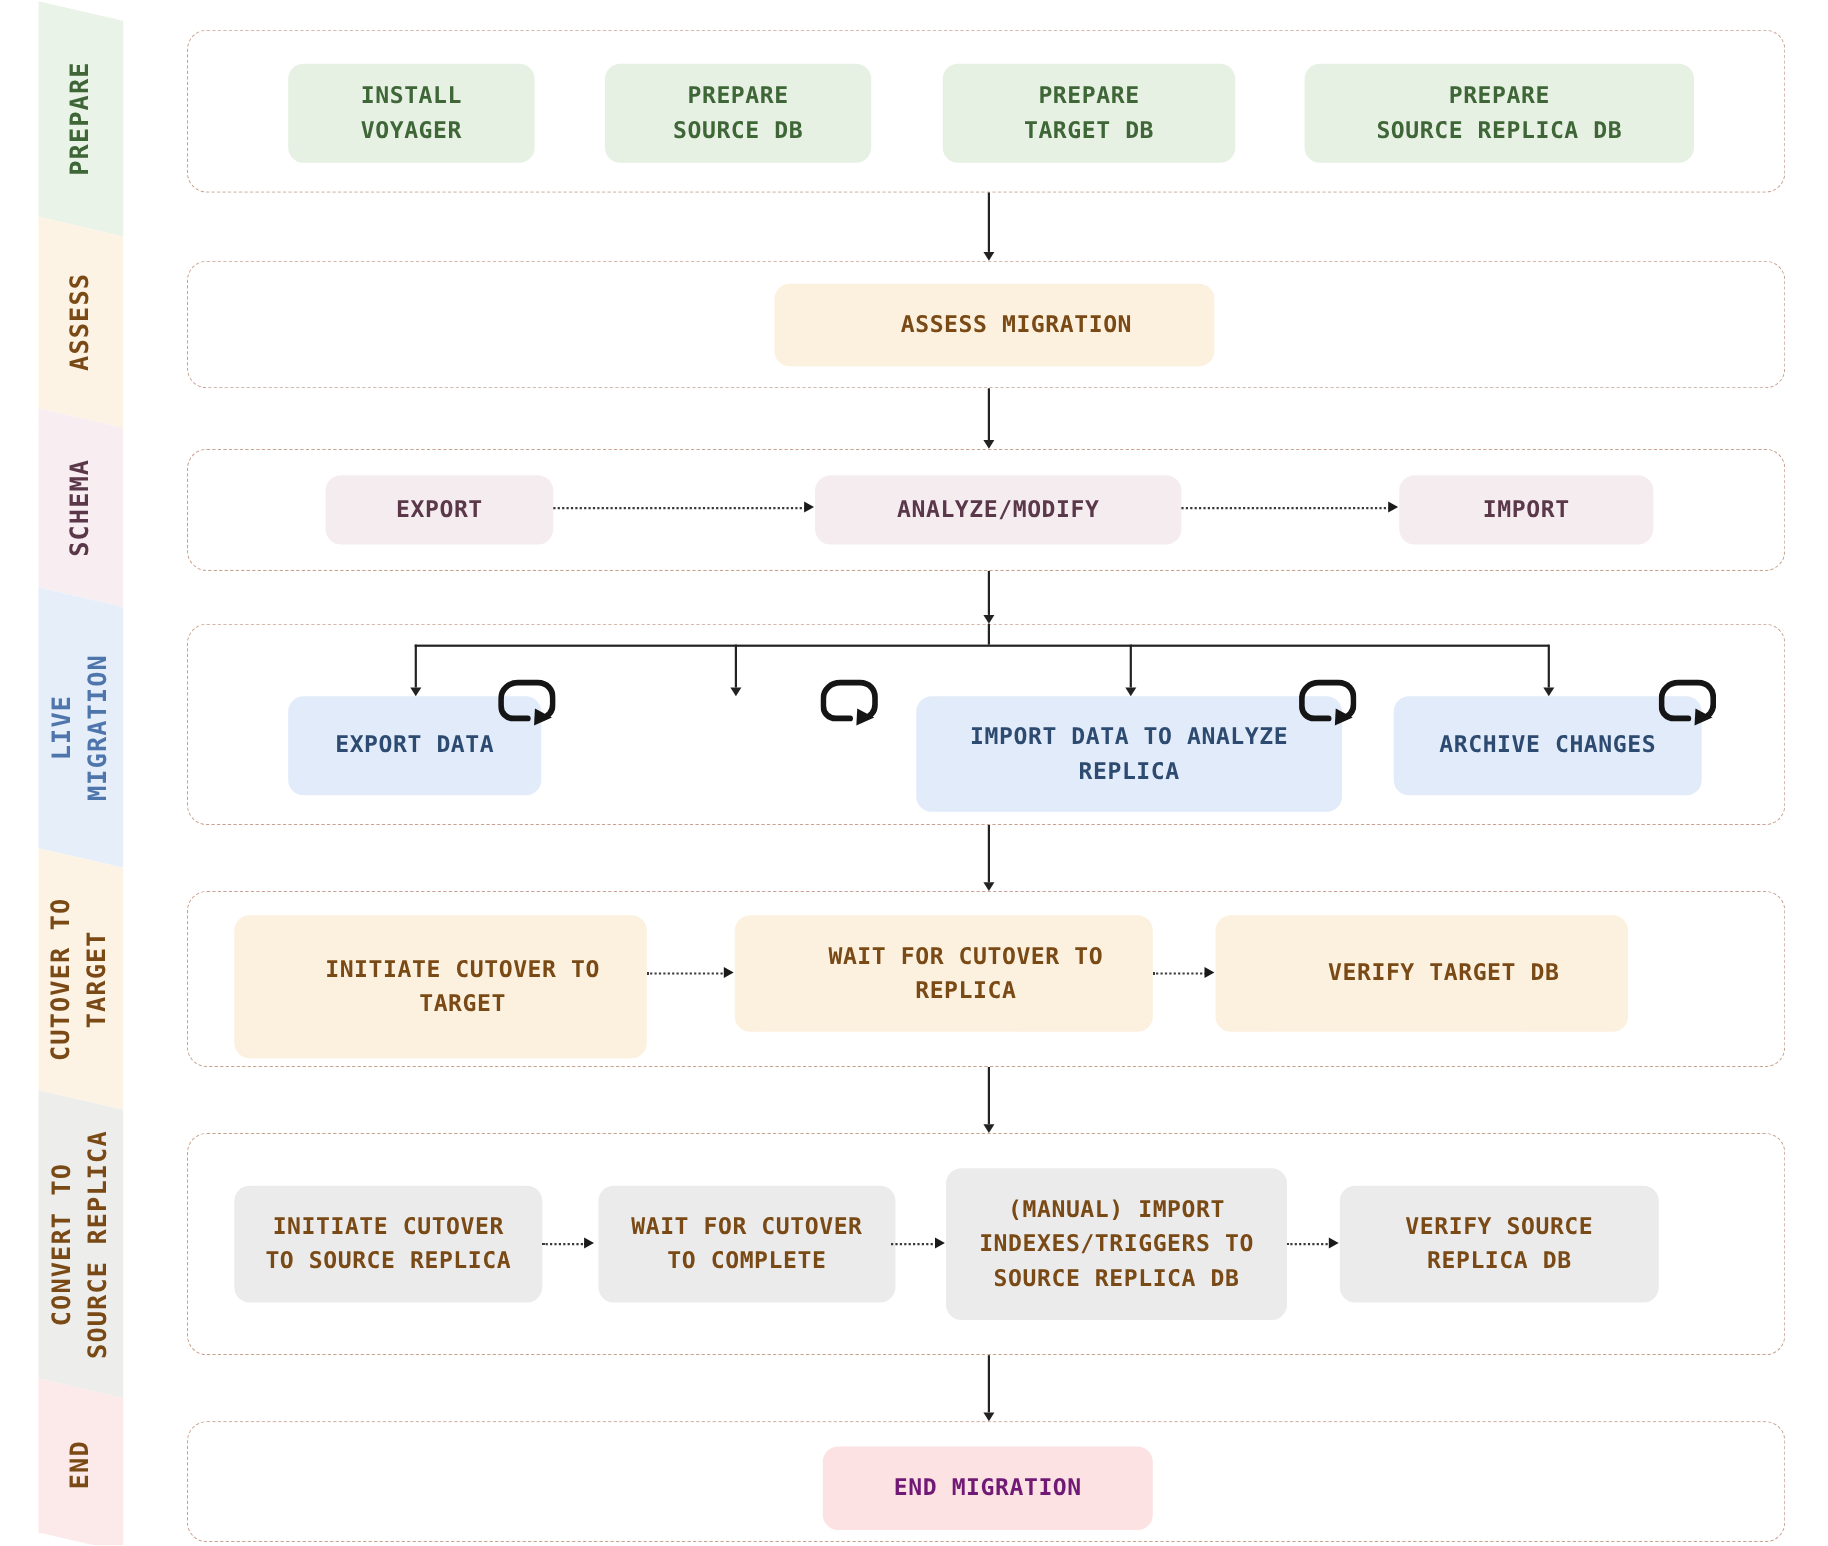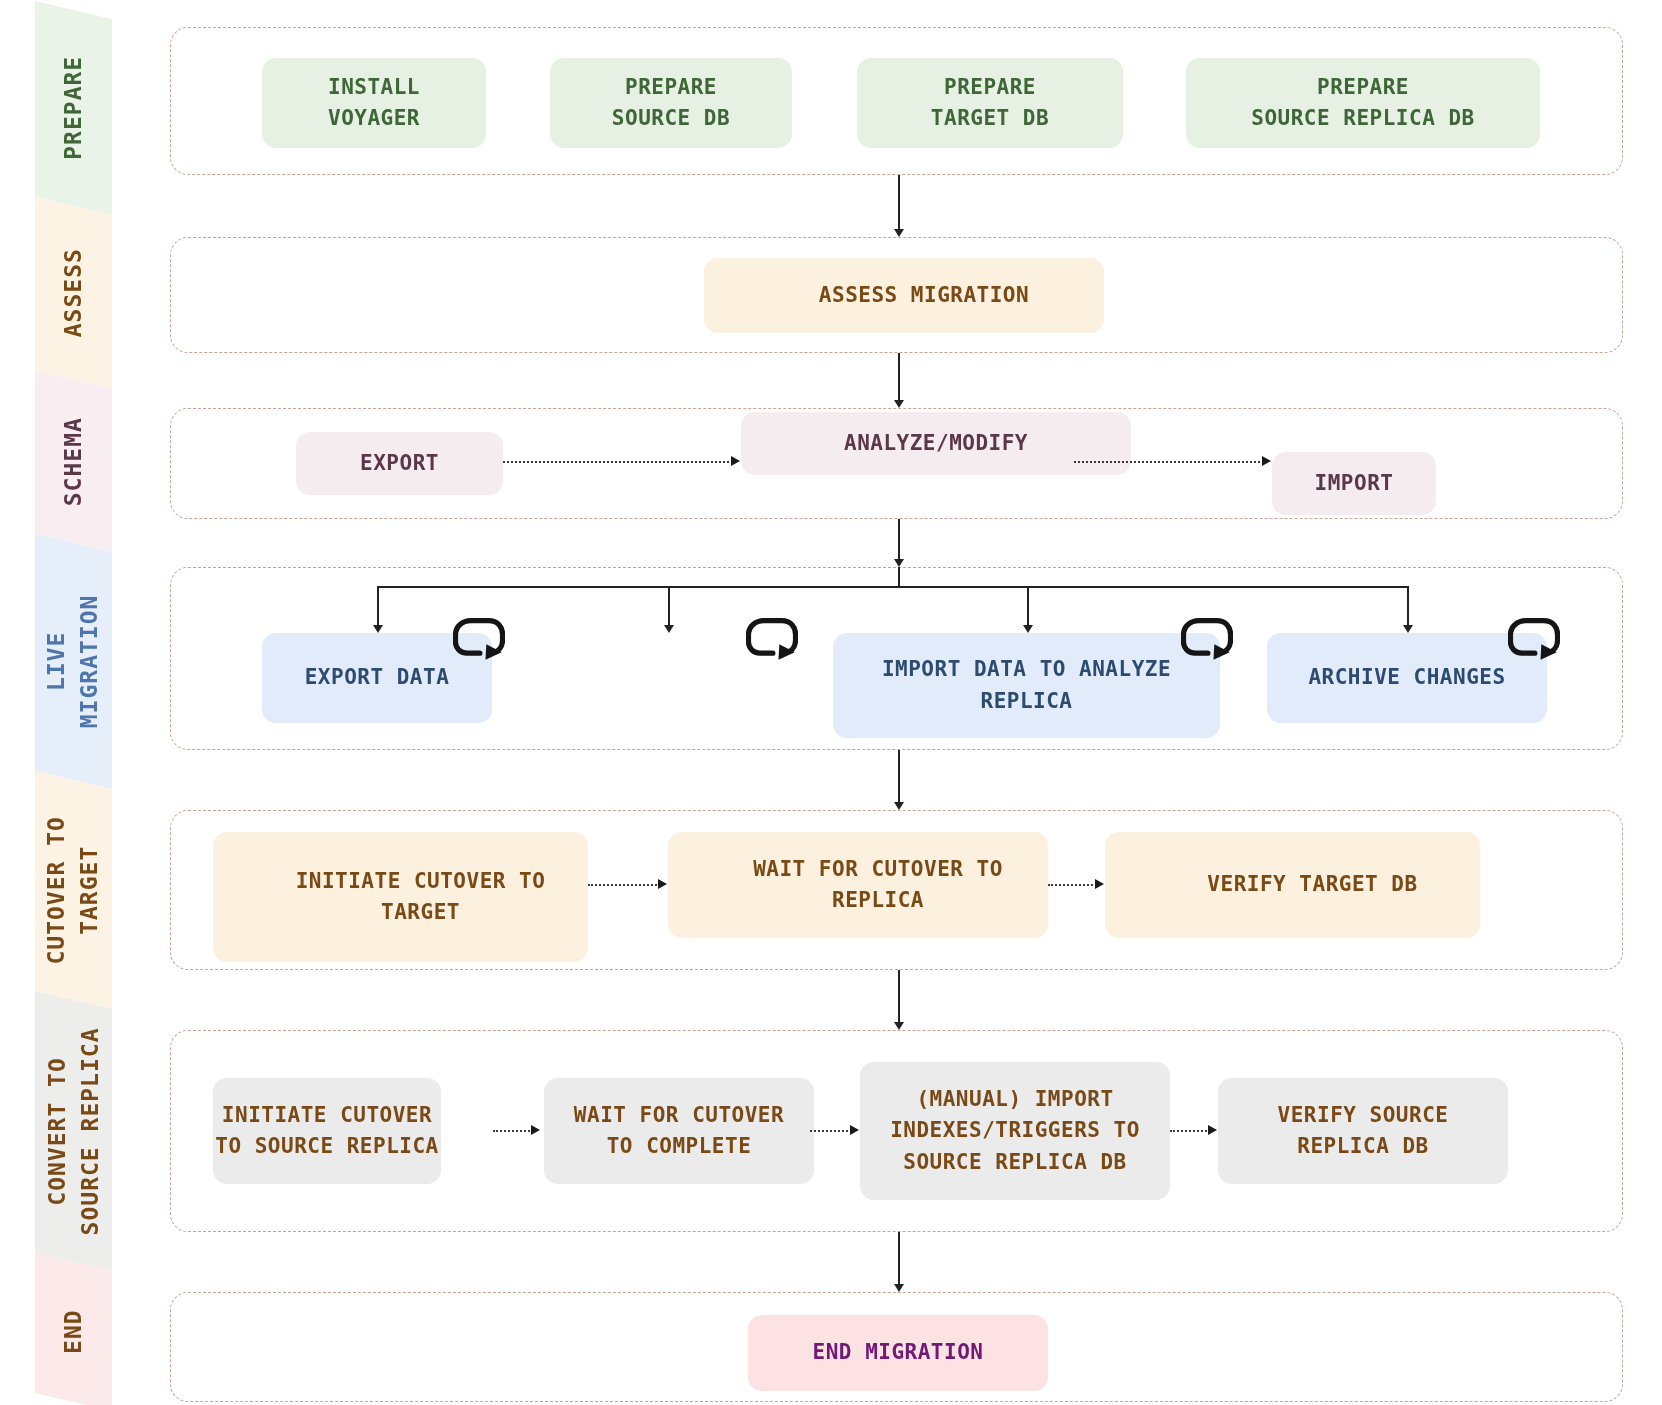--- a/index.html
+++ b/index.html
@@ -116,22 +116,22 @@
   <div class="node c-green" style="left:550px; top:58px; width:242px; height:90px">PREPARE
 SOURCE DB</div>
   <div class="node c-green" style="left:857px; top:58px; width:266px; height:90px">PREPARE
 TARGET DB</div>
   <div class="node c-green" style="left:1186px;top:58px; width:354px; height:90px">PREPARE
 SOURCE REPLICA DB</div>
 
   <div class="node c-orange" style="left:704px; top:258px; width:400px; height:75px">ASSESS MIGRATION</div>
 
   <div class="node c-pink" style="left:296px; top:432px; width:207px; height:63px">EXPORT</div>
-  <div class="node c-pink" style="left:741px; top:412px; width:390px; height:63px">ANALYZE/MODIFY</div>
-  <div class="node c-pink" style="left:1272px;top:452px; width:164px; height:63px">IMPORT</div>
+  <div class="node c-pink" style="left:741px; top:432px; width:333px; height:63px">ANALYZE/MODIFY</div>
+  <div class="node c-pink" style="left:1272px;top:432px; width:231px; height:63px">IMPORT</div>
 
   <div class="node c-blue" style="left:262px; top:633px; width:230px; height:90px">EXPORT DATA</div>
   <div class="node c-blue" style="left:833px; top:633px; width:387px; height:105px">IMPORT DATA TO ANALYZE
 REPLICA</div>
   <div class="node c-blue" style="left:1267px;top:633px; width:280px; height:90px">ARCHIVE CHANGES</div>
 
   <div class="loop" style="left:453px; top:617px">
     <svg viewBox="0 0 64 52">
         <path d="M33 44 H17 C9 44 3 38 3 30 V22 C3 11 12 4 22 4 H44 C55 4 61 12 61 21 V28 C61 36 56 42 49 43.5" fill="none" stroke="#151515" stroke-width="6.5" stroke-linecap="round"></path>
         <path d="M41 33 L60 43 L40 52 Z" fill="#151515"></path>
@@ -155,21 +155,21 @@
         <path d="M41 33 L60 43 L40 52 Z" fill="#151515"></path>
       </svg>
   </div>
 
   <div class="node c-orange" style="left:213px; top:832px; width:375px; height:130px">INITIATE CUTOVER TO
 TARGET</div>
   <div class="node c-orange" style="left:668px; top:832px; width:380px; height:106px">WAIT FOR CUTOVER TO
 REPLICA</div>
   <div class="node c-orange" style="left:1105px;top:832px; width:375px; height:106px">VERIFY TARGET DB</div>
 
-  <div class="node c-grey" style="left:213px; top:1078px; width:228px; height:106px">INITIATE CUTOVER
+  <div class="node c-grey" style="left:213px; top:1078px; width:280px; height:106px">INITIATE CUTOVER
 TO SOURCE REPLICA</div>
   <div class="node c-grey" style="left:544px; top:1078px; width:270px; height:106px">WAIT FOR CUTOVER
 TO COMPLETE</div>
   <div class="node c-grey" style="left:860px; top:1062px; width:310px; height:138px">(MANUAL) IMPORT
 INDEXES/TRIGGERS TO
 SOURCE REPLICA DB</div>
   <div class="node c-grey" style="left:1218px;top:1078px; width:290px; height:106px">VERIFY SOURCE
 REPLICA DB</div>
 
   <div class="node c-red" style="left:748px; top:1315px; width:300px; height:76px">END MIGRATION</div>

